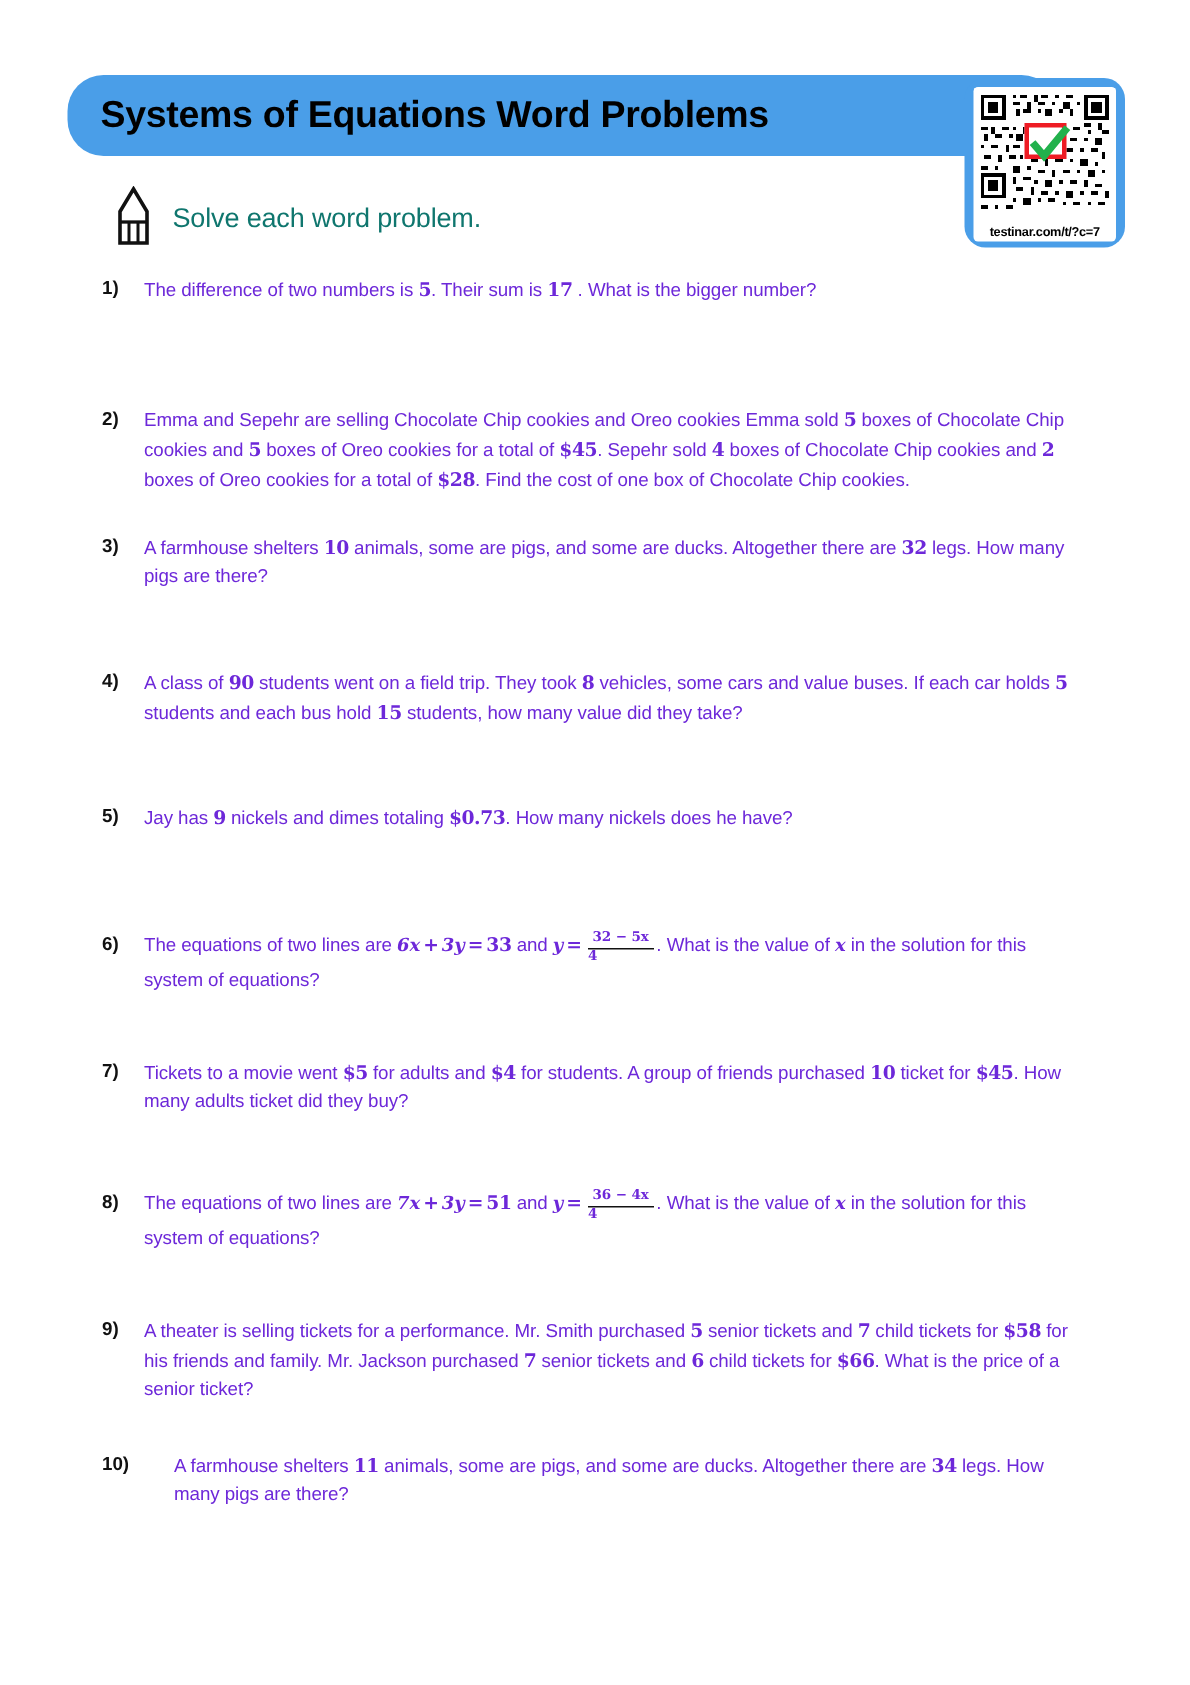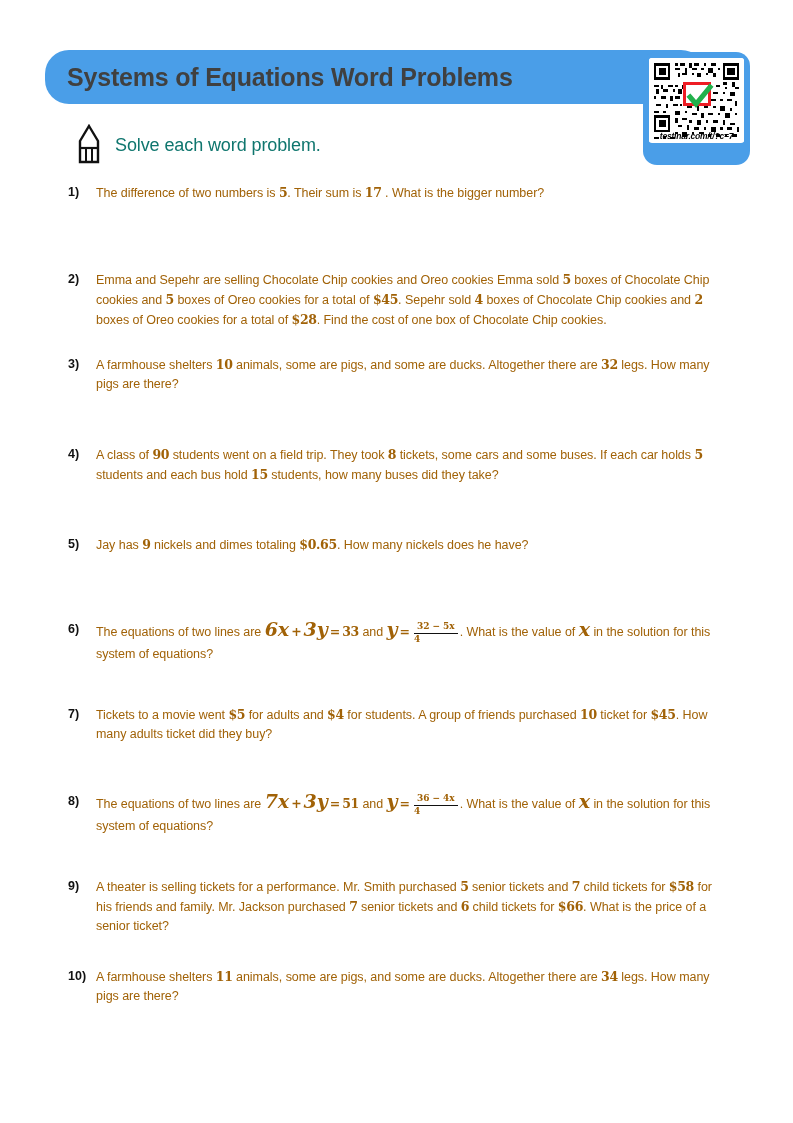--- a/index.html
+++ b/index.html
@@ -32,21 +32,21 @@
     height: 54px;
     background: #4a9ee8;
     border-radius: 24px;
     box-sizing: border-box;
   }
   .header-title {
     position: absolute;
     left: 22px;
     top: 50%;
     transform: translateY(-50%);
-    color: #404040;
+    color: #000000;
     font-size: 25px;
     font-weight: bold;
     letter-spacing: -0.2px;
     white-space: nowrap;
     font-family: "Liberation Sans", sans-serif;
   }
 
   
   .qr-panel {
     position: absolute;
@@ -55,26 +55,25 @@
     width: 107px;
     height: 113px;
     background: #4a9ee8;
     border-radius: 14px;
     box-sizing: border-box;
     padding: 6px 6px 4px 6px;
   }
   .qr-white {
     position: relative;
     width: 95px;
-    height: 85px;
+    height: 103px;
     background: #ffffff;
     border-radius: 3px;
     box-sizing: border-box;
     overflow: hidden;
-    font-style: italic;
   }
   .qr-code {
     position: relative;
     width: 95px;
     height: 84px;
     overflow: hidden;
   }
   .qr-code svg { display: block; }
   .qr-check {
     position: absolute;
@@ -139,36 +138,36 @@
     font-weight: bold;
     color: #111111;
     line-height: 19px;
     text-align: left;
     padding-top: 0px;
   }
   .problem-body {
     flex: 1 1 auto;
     font-size: 12.5px;
     line-height: 19px;
-    color: #a16207;
+    color: #6d28d9;
     letter-spacing: -0.05px;
     text-align: left;
   }
   
   .n {
     font-family: "DejaVu Serif", serif;
     font-weight: bold;
     font-size: 12.5px;
     letter-spacing: -0.3px;
   }
   .mvar {
     font-family: "DejaVu Serif", serif;
     font-style: italic;
     font-weight: bold;
-    font-size: 19px;
+    font-size: 12px;
   }
   .mop {
     font-family: "DejaVu Serif", serif;
     font-weight: bold;
     font-size: 12.5px;
     padding: 0 2px;
   }
   
   .frac {
     display: inline-block;
@@ -353,39 +352,39 @@
     <div class="problem" style="position: absolute; left: 0px; top: 87px; width: 648px;">
       <div class="problem-num">2)</div>
       <div class="problem-body"><span>Emma and Sepehr are selling Chocolate Chip cookies and Oreo cookies Emma sold </span><span class="n">5</span><span> boxes of Chocolate Chip cookies and </span><span class="n">5</span><span> boxes of Oreo cookies for a total of </span><span class="n">$45</span><span>. Sepehr sold </span><span class="n">4</span><span> boxes of Chocolate Chip cookies and </span><span class="n">2</span><span> boxes of Oreo cookies for a total of </span><span class="n">$28</span><span>. Find the cost of one box of Chocolate Chip cookies.</span></div>
     </div>
     <div class="problem" style="position: absolute; left: 0px; top: 172px; width: 648px;">
       <div class="problem-num">3)</div>
       <div class="problem-body"><span>A farmhouse shelters </span><span class="n">10</span><span> animals, some are pigs, and some are ducks. Altogether there are </span><span class="n">32</span><span> legs. How many pigs are there?</span></div>
     </div>
     <div class="problem" style="position: absolute; left: 0px; top: 262px; width: 648px;">
       <div class="problem-num">4)</div>
-      <div class="problem-body"><span>A class of </span><span class="n">90</span><span> students went on a field trip. They took </span><span class="n">8</span><span> tickets, some cars and some buses. If each car holds </span><span class="n">5</span><span> students and each bus hold </span><span class="n">15</span><span> students, how many buses did they take?</span></div>
+      <div class="problem-body"><span>A class of </span><span class="n">90</span><span> students went on a field trip. They took </span><span class="n">8</span><span> vehicles, some cars and value buses. If each car holds </span><span class="n">5</span><span> students and each bus hold </span><span class="n">15</span><span> students, how many value did they take?</span></div>
     </div>
     <div class="problem" style="position: absolute; left: 0px; top: 352px; width: 648px;">
       <div class="problem-num">5)</div>
-      <div class="problem-body"><span>Jay has </span><span class="n">9</span><span> nickels and dimes totaling </span><span class="n">$0.65</span><span>. How many nickels does he have?</span></div>
+      <div class="problem-body"><span>Jay has </span><span class="n">9</span><span> nickels and dimes totaling </span><span class="n">$0.73</span><span>. How many nickels does he have?</span></div>
     </div>
     <div class="problem" style="position: absolute; left: 0px; top: 437px; width: 648px;">
       <div class="problem-num">6)</div>
       <div class="problem-body"><span>The equations of two lines are </span><span class="mvar">6x</span><span class="mop">+</span><span class="mvar">3y</span><span class="mop">=</span><span class="n">33</span><span> and </span><span class="mvar">y</span><span class="mop">=</span><span class="frac"><span class="num">32 − 5x</span><span class="den">4</span></span><span>. What is the value of </span><span class="mvar">x</span><span> in the solution for this system of equations?</span></div>
     </div>
     <div class="problem" style="position: absolute; left: 0px; top: 522px; width: 648px;">
       <div class="problem-num">7)</div>
       <div class="problem-body"><span>Tickets to a movie went </span><span class="n">$5</span><span> for adults and </span><span class="n">$4</span><span> for students. A group of friends purchased </span><span class="n">10</span><span> ticket for </span><span class="n">$45</span><span>. How many adults ticket did they buy?</span></div>
     </div>
     <div class="problem" style="position: absolute; left: 0px; top: 609px; width: 648px;">
       <div class="problem-num">8)</div>
       <div class="problem-body"><span>The equations of two lines are </span><span class="mvar">7x</span><span class="mop">+</span><span class="mvar">3y</span><span class="mop">=</span><span class="n">51</span><span> and </span><span class="mvar">y</span><span class="mop">=</span><span class="frac"><span class="num">36 − 4x</span><span class="den">4</span></span><span>. What is the value of </span><span class="mvar">x</span><span> in the solution for this system of equations?</span></div>
     </div>
     <div class="problem" style="position: absolute; left: 0px; top: 694px; width: 648px;">
       <div class="problem-num">9)</div>
       <div class="problem-body"><span>A theater is selling tickets for a performance. Mr. Smith purchased </span><span class="n">5</span><span> senior tickets and </span><span class="n">7</span><span> child tickets for </span><span class="n">$58</span><span> for his friends and family. Mr. Jackson purchased </span><span class="n">7</span><span> senior tickets and </span><span class="n">6</span><span> child tickets for </span><span class="n">$66</span><span>. What is the price of a senior ticket?</span></div>
     </div>
-    <div class="problem" style="position: absolute; left: 0px; top: 784px; width: 648px;">
+    <div class="problem" style="position: absolute; left: 0px; top: 784px; width: 648px; gap: 20px;">
       <div class="problem-num">10)</div>
       <div class="problem-body"><span>A farmhouse shelters </span><span class="n">11</span><span> animals, some are pigs, and some are ducks. Altogether there are </span><span class="n">34</span><span> legs. How many pigs are there?</span></div>
     </div>
   </div>
 
 </body></html>

